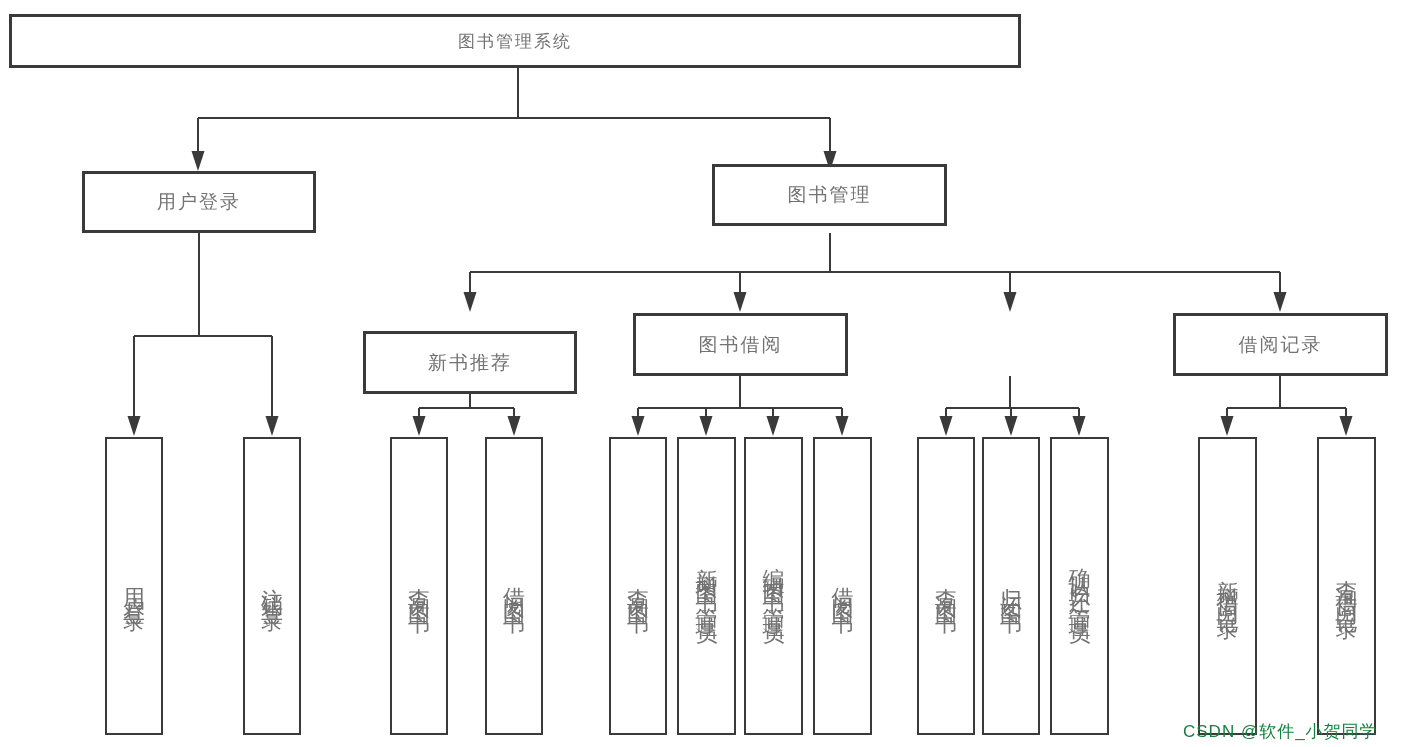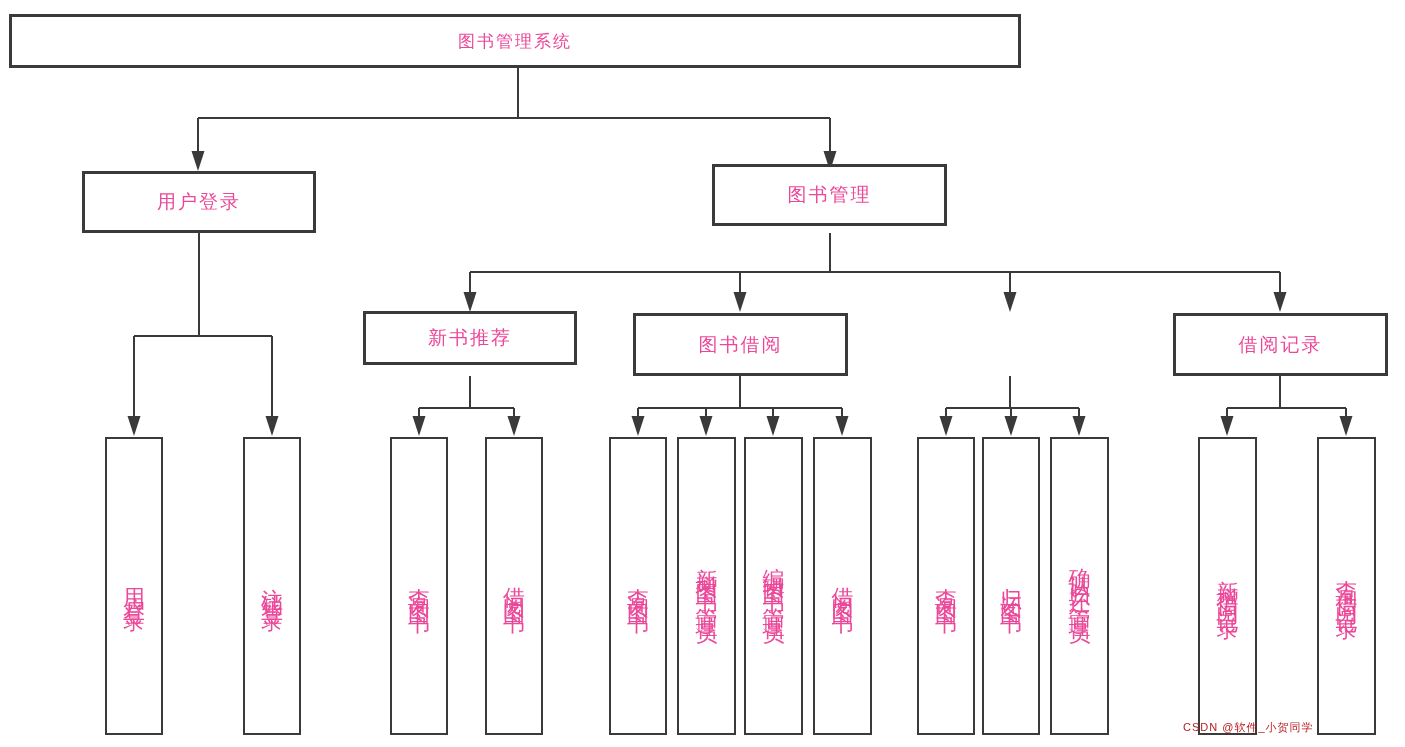--- a/index.html
+++ b/index.html
@@ -10,39 +10,39 @@
     font-family:"Liberation Sans", sans-serif;
     overflow:hidden;
   }
   #connectors{position:absolute;left:0;top:0;width:1405px;height:747px;z-index:1;}
   .node{
     position:absolute;
     background:#ffffff;
     border:3px solid #3a3a3a;
     box-sizing:border-box;
     display:flex;align-items:center;justify-content:center;
-    color:#ec4899;
+    color:#737373;
     z-index:2;
   }
   .node.root span{font-size:17px;letter-spacing:2px;}
   .node.l2 span, .node.l3 span{font-size:19px;letter-spacing:2px;}
   .node.leaf{border-width:2px;}
   .node.leaf span{
     writing-mode:vertical-rl;
     text-orientation:mixed;
     font-size:22px;
     letter-spacing:8px;
     line-height:1;
   }
   .watermark{
     position:absolute;
     left:1183px;top:720px;
-    font-size:11px;
+    font-size:17px;
     letter-spacing:1px;
-    color:#b91c1c;
+    color:#15803d;
     z-index:3;
     white-space:nowrap;
   }
 </style>
 </head>
 <body>
 
 <div id="canvas">
 
   <svg id="connectors" viewBox="0 0 1405 747" xmlns="http://www.w3.org/2000/svg">
@@ -89,21 +89,21 @@
     <span>图书管理系统</span>
   </div>
 
   <div class="node l2" style="left:82px;top:171px;width:234px;height:62px">
     <span>用户登录</span>
   </div>
   <div class="node l2" style="left:712px;top:164px;width:235px;height:62px">
     <span>图书管理</span>
   </div>
 
-  <div class="node l3" style="left:363px;top:311px;width:214px;height:54px">
+  <div class="node l3" style="left:363px;top:331px;width:214px;height:63px">
     <span>新书推荐</span>
   </div>
   <div class="node l3" style="left:633px;top:313px;width:215px;height:63px">
     <span>图书借阅</span>
   </div>
   <div class="node l3" style="left:1173px;top:313px;width:215px;height:63px">
     <span>借阅记录</span>
   </div>
 
   <div class="node leaf" style="left:105px;top:437px;width:58px;height:298px">

